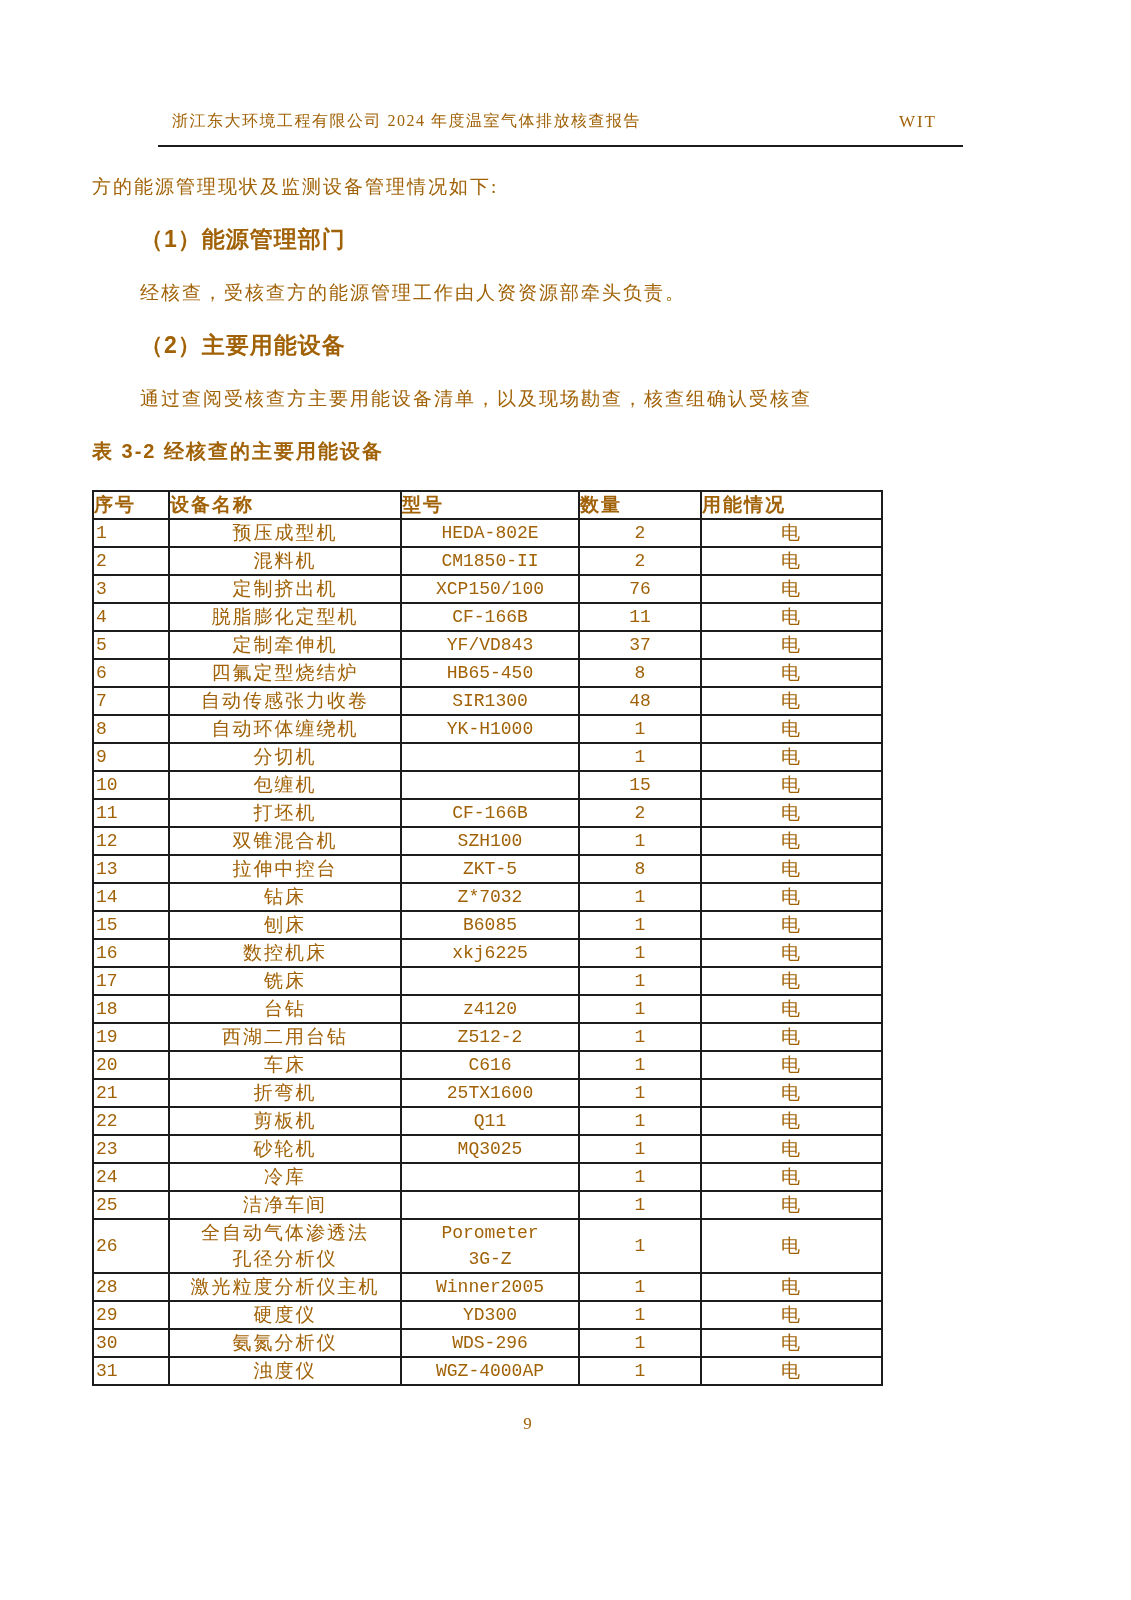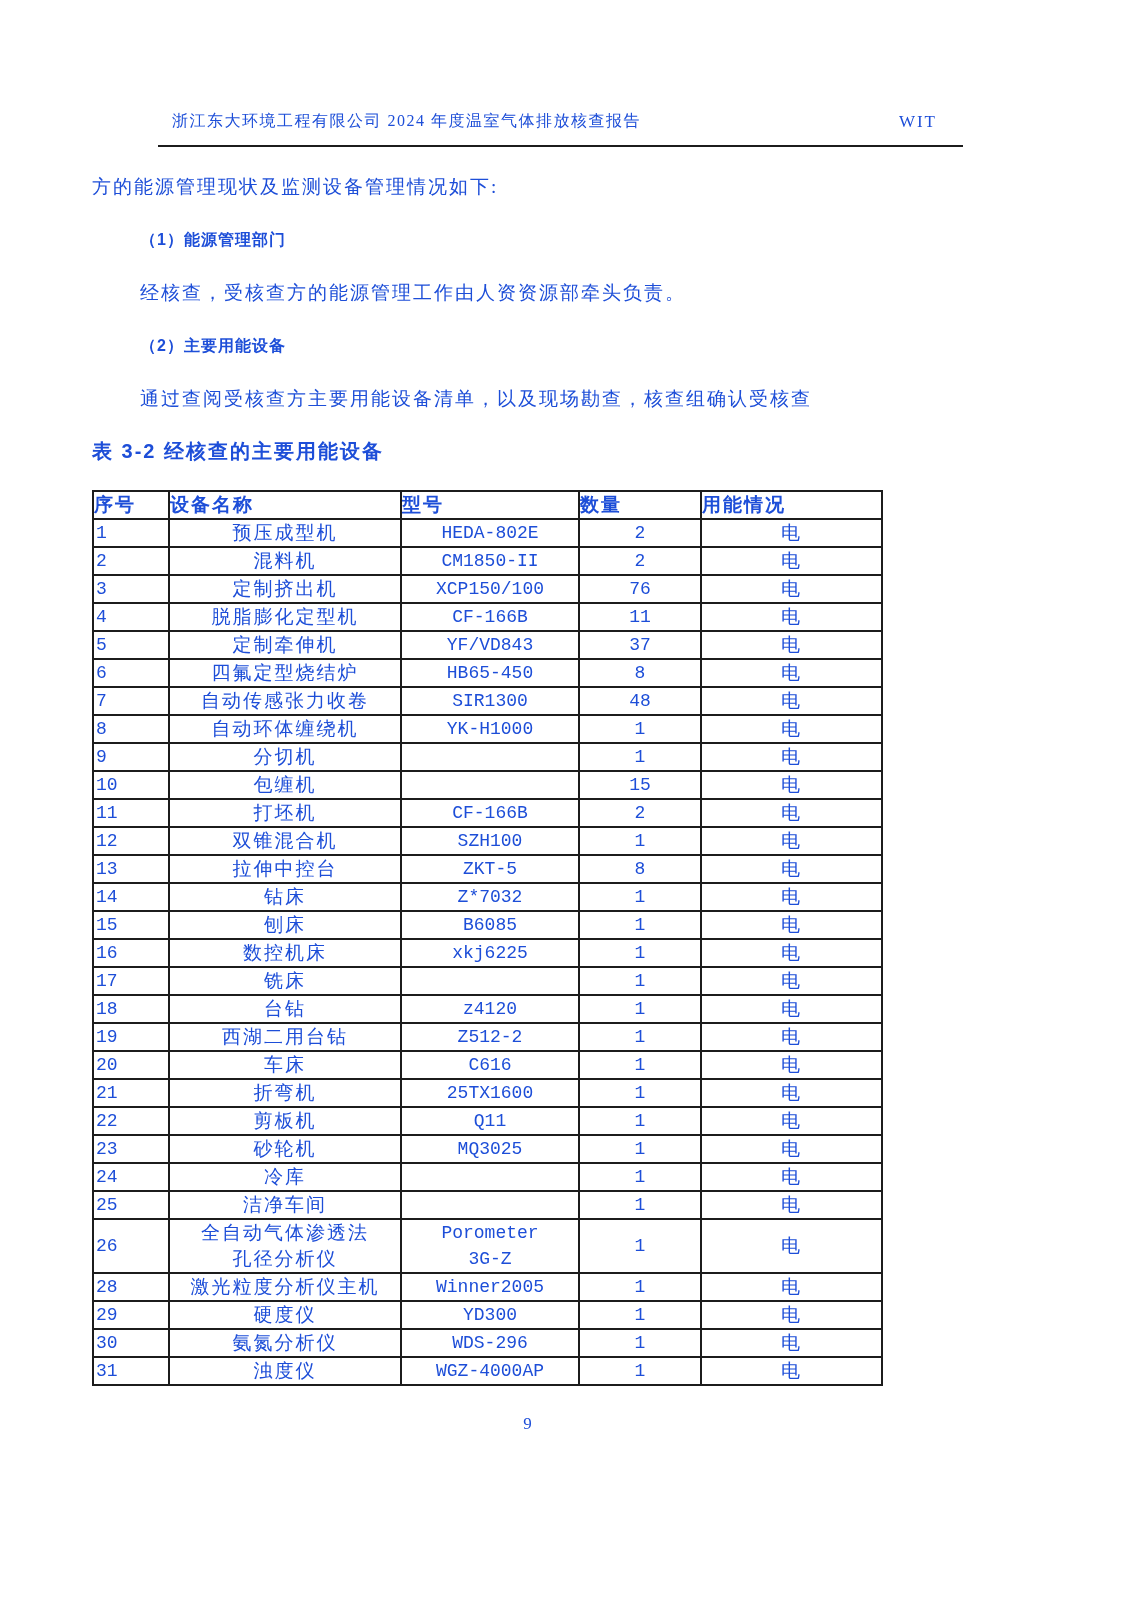--- a/index.html
+++ b/index.html
@@ -2,21 +2,21 @@
 <html><head>
 <meta charset="utf-8">
 <style>
   * { margin: 0; padding: 0; box-sizing: border-box; }
   html, body { background: #ffffff; }
   .page {
     position: relative;
     width: 1131px;
     height: 1600px;
     background: #ffffff;
-    color: #1d4ed8;
+    color: #a16207;
     font-family: "Liberation Serif", "DejaVu Serif", serif;
     overflow: hidden;
   }
   
   .running-header {
     margin: 0 168px 0 158px;
     padding-top: 84px;
     padding-bottom: 13px;
     border-bottom: 2px solid #1c1c1c;
     display: flex;
@@ -40,21 +40,21 @@
     height: 53px;
     line-height: 53px;
     font-size: 19px;
     letter-spacing: 2px;
     white-space: nowrap;
   }
   .tline.indent2 { text-indent: 48px; }
   .heading {
     font-family: "Liberation Sans", "DejaVu Sans", sans-serif;
     font-weight: 700;
-    font-size: 16px;
+    font-size: 23px;
     letter-spacing: 1px;
   }
   .table-caption {
     font-family: "Liberation Sans", "DejaVu Sans", sans-serif;
     font-weight: 700;
     font-size: 20px;
     letter-spacing: 2px;
   }
   
   table.equip {

